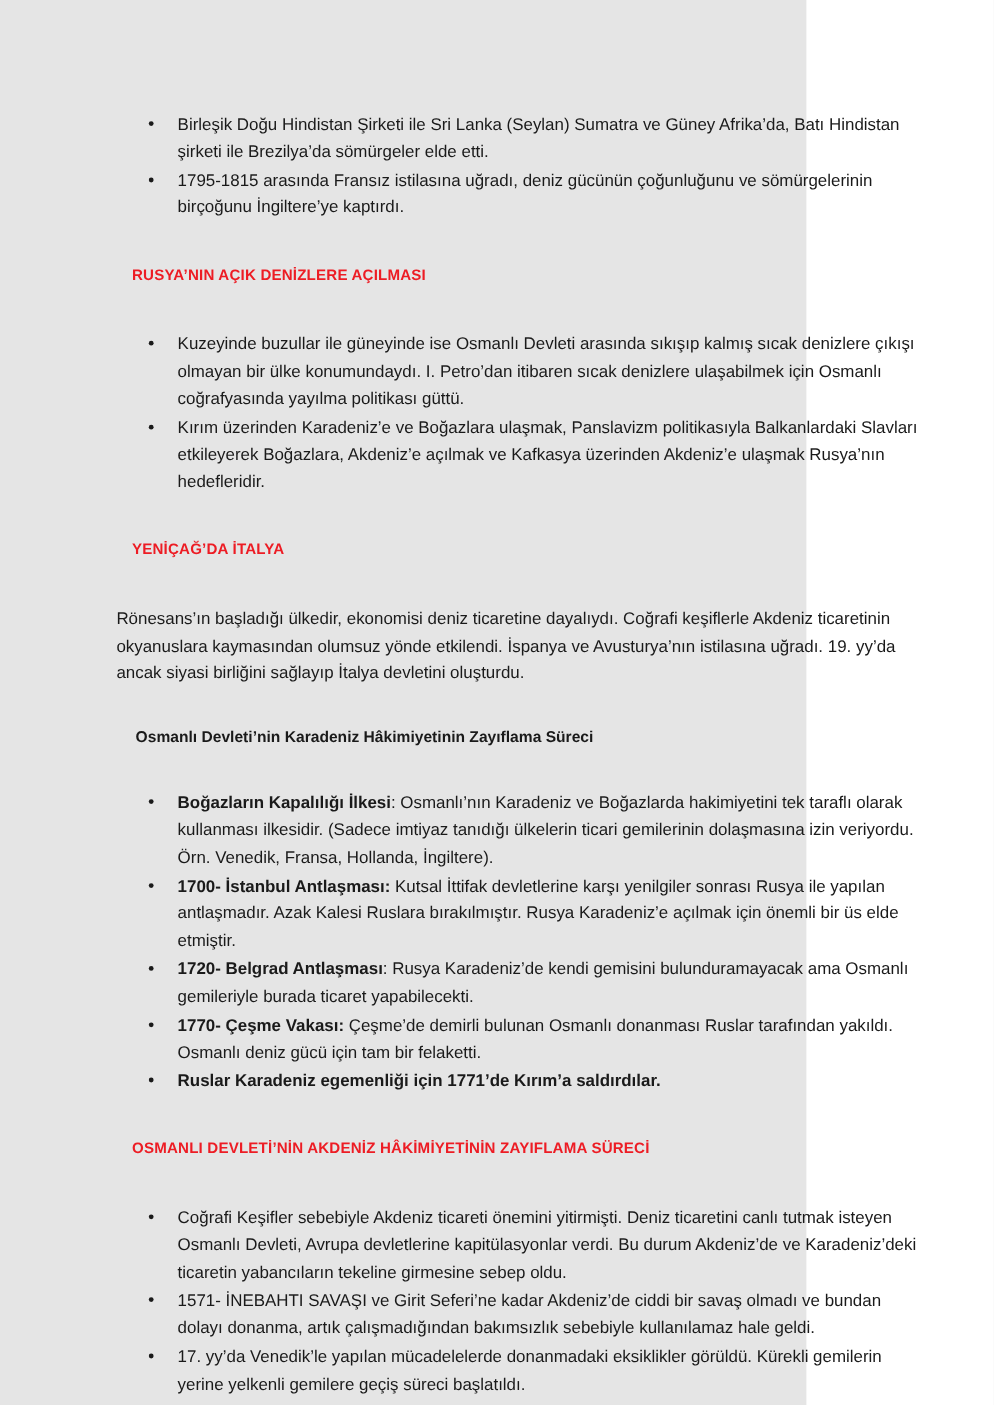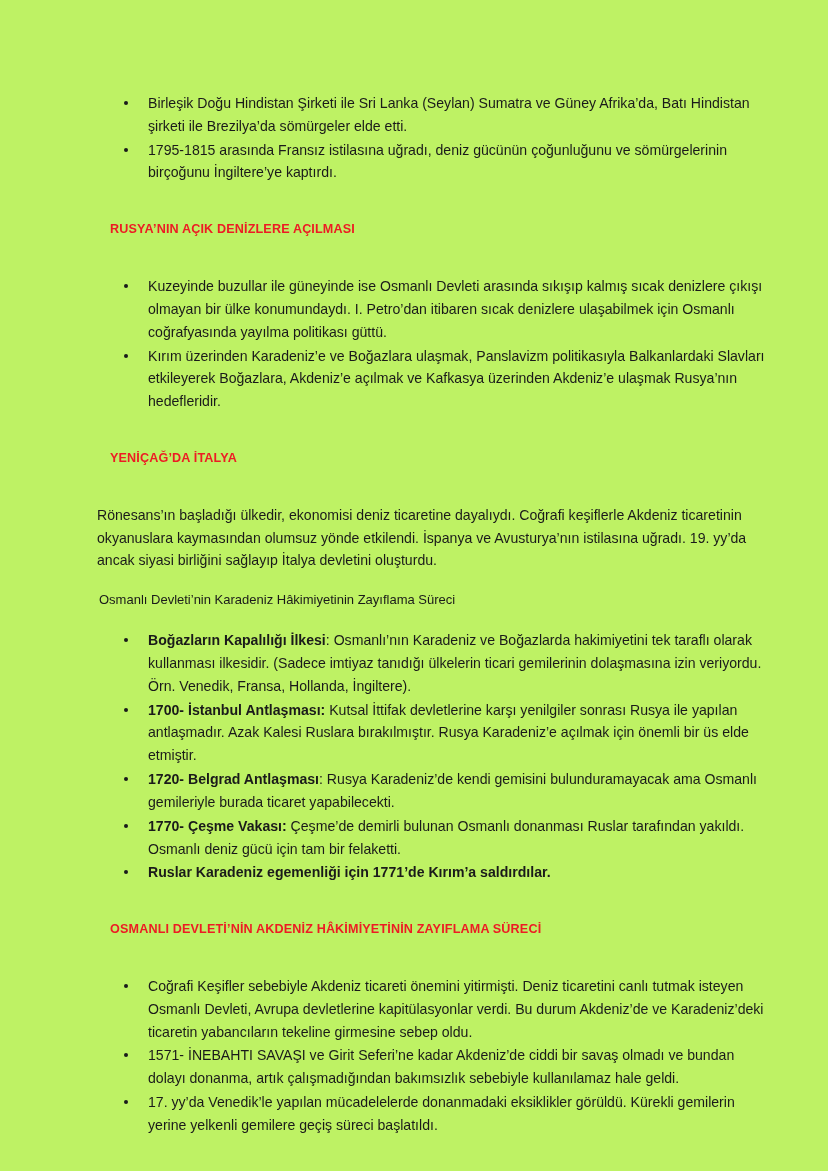--- a/index.html
+++ b/index.html
@@ -9,47 +9,47 @@
   }
   body {
     width: 828px;
     height: 1171px;
     font-family: "Liberation Sans", sans-serif;
     color: #1a1a1a;
     overflow: hidden;
   }
   .page {
     position: relative;
-    width: 828px;
+    width: 672px;
     height: 1171px;
-    background: #bef264;
+    background: #e5e5e5;
     box-sizing: border-box;
     padding: 92px 53px 0 97px;
   }
   .content {
     width: 678px;
   }
 
   
   .heading-red {
     color: #ED1C24;
     font-weight: bold;
     font-size: 12.6px;
     letter-spacing: 0.15px;
     line-height: 1.25;
     margin: 13px;
   }
 
   
   .heading-bold {
     color: #1a1a1a;
-    font-weight: normal;
+    font-weight: bold;
     font-size: 13px;
     line-height: 1.3;
-    margin: 2px;
+    margin: 16px;
   }
 
   
   .para {
     font-size: 14.1px;
     line-height: 1.62;
     margin: 0;
     text-align: left;
     color: #1a1a1a;
   }

